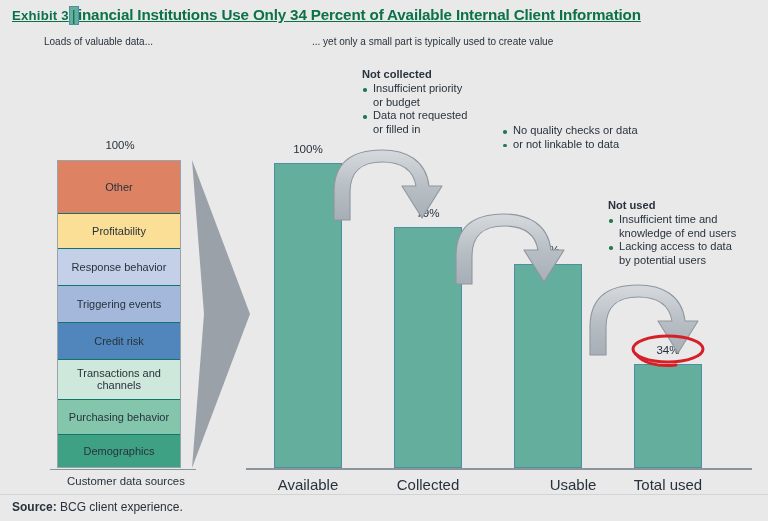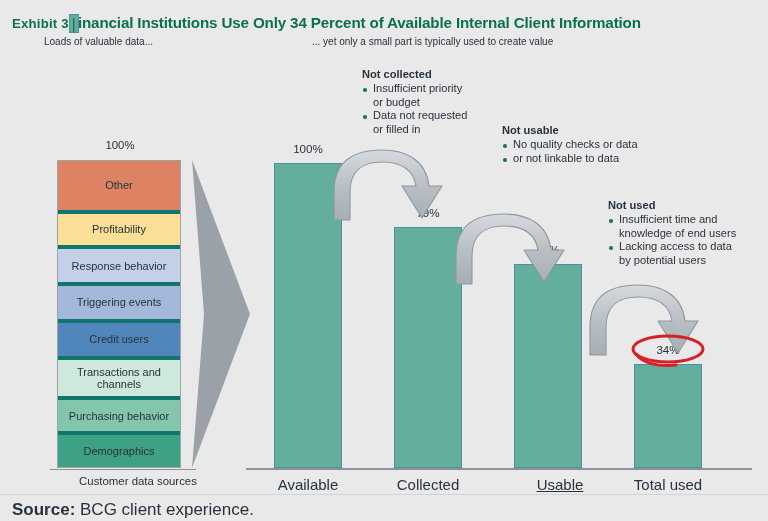--- a/index.html
+++ b/index.html
@@ -8,23 +8,23 @@
     background:#e9e9ea;
     font-family:"Liberation Sans","DejaVu Sans",sans-serif;
     color:#28323c;
     overflow:hidden;
     position:relative;
   }
   #root{position:absolute;inset:0;}
 
   
   .title{
-    position:absolute;left:12px;top:14px;width:748px;
+    position:absolute;left:12px;top:6px;width:748px;
     font-size:15.2px;font-weight:bold;color:#0b7148;
-    letter-spacing:-0.15px;white-space:nowrap;
+    letter-spacing:-0.15px;white-space:nowrap;text-decoration:underline;
   }
   .title .ex{font-size:13.2px;letter-spacing:0.2px;}
   .title .bar{color:#0b7148;font-weight:normal;padding:0 2px;}
 
   .subhead{
     position:absolute;font-size:10px;color:#28323c;font-weight:normal;
   }
   .sub-left{left:44px;top:36px;}
   .sub-right{left:312px;top:36px;}
 
@@ -34,28 +34,28 @@
     text-align:center;font-size:11.4px;color:#28323c;
   }
   .stack{
     position:absolute;left:57px;top:160px;width:124px;height:308px;
     display:flex;flex-direction:column;
     border:1px solid #9aa3ab;box-sizing:border-box;
   }
   .seg{
     flex:0 0 auto;display:flex;align-items:center;justify-content:center;
     text-align:center;font-size:11px;line-height:1.12;
-    border-bottom:4px solid #0f766e;box-sizing:border-box;color:#28323c;
+    border-bottom:1px solid #0f766e;box-sizing:border-box;color:#28323c;
   }
   .seg:last-child{border-bottom:none;}
   .stack-axis{
     position:absolute;left:50px;top:469px;width:146px;height:1px;background:#8b939b;
   }
   .stack-cat{
-    position:absolute;left:50px;top:475px;width:176px;text-align:center;
+    position:absolute;left:38px;top:475px;width:176px;text-align:center;
     font-size:11.4px;color:#28323c;
   }
 
   
   .big-arrow{position:absolute;left:186px;top:160px;width:72px;height:308px;}
   .plot-axis{
     position:absolute;left:246px;top:468px;width:506px;height:1.5px;background:#8b939b;
   }
   .bar{
     position:absolute;background:#64ae9d;border:1px solid #4f8fa3;box-sizing:border-box;
@@ -76,21 +76,21 @@
     content:"";position:absolute;left:1px;top:6px;
     width:3.5px;height:3.5px;border-radius:50%;background:#1f7a4d;
   }
   .ann li .c{display:block;}
 
   
   .redring{position:absolute;}
 
   
   .footer{
-    position:absolute;left:12px;top:500px;font-size:17px;color:#28323c;
+    position:absolute;left:12px;top:500px;font-size:12px;color:#28323c;
   }
   .footer b{font-weight:bold;}
   .footdiv{position:absolute;left:0;top:494px;width:768px;height:1px;background:#d3d4d6;}
 </style>
 </head>
 <body>
 
 <div id="root">
 
   <div class="title">
@@ -108,21 +108,21 @@
       <div class="seg" style="background: rgb(251, 223, 150); height: 11.7%;">
         <span>Profitability</span>
       </div>
       <div class="seg" style="background: rgb(195, 208, 232); height: 12%;">
         <span>Response behavior</span>
       </div>
       <div class="seg" style="background: rgb(163, 184, 218); height: 12%;">
         <span>Triggering events</span>
       </div>
       <div class="seg" style="background: rgb(81, 134, 189); height: 12%;">
-        <span>Credit users</span>
+        <span>Credit risk</span>
       </div>
       <div class="seg" style="background: rgb(207, 232, 220); height: 13.3%;">
         <span>Transactions and channels</span>
       </div>
       <div class="seg" style="background: rgb(132, 198, 172); height: 11.4%;">
         <span>Purchasing behavior</span>
       </div>
       <div class="seg" style="background: rgb(63, 161, 132); height: 10.4%;">
         <span>Demographics</span>
       </div>
@@ -137,21 +137,21 @@
   <div class="plot-axis"></div>
   <div id="bars">
       <div class="bar" style="left: 274px; width: 68px; top: 163px; height: 305px; background: rgb(100, 174, 157); border-color: rgb(79, 143, 163);"></div>
       <div class="bar-val" style="left: 263px; top: 142px;">100%</div>
       <div class="bar-cat" style="left: 248px;">Available</div>
       <div class="bar" style="left: 394px; width: 68px; top: 227.05px; height: 240.95px; background: rgb(100, 174, 157); border-color: rgb(79, 143, 163);"></div>
       <div class="bar-val" style="left: 383px; top: 206.05px;">79%</div>
       <div class="bar-cat" style="left: 368px;">Collected</div>
       <div class="bar" style="left: 514px; width: 68px; top: 263.65px; height: 204.35px; background: rgb(100, 174, 157); border-color: rgb(79, 143, 163);"></div>
       <div class="bar-val" style="left: 503px; top: 242.65px;">67%</div>
-      <div class="bar-cat" style="left: 500px; text-decoration: underline;">Usable</div>
+      <div class="bar-cat" style="left: 513px;">Usable</div>
       <div class="bar" style="left: 634px; width: 68px; top: 364.3px; height: 103.7px; background: rgb(100, 174, 157); border-color: rgb(79, 143, 163);"></div>
       <div class="bar-val" style="left: 623px; top: 343.3px;">34%</div>
       <div class="bar-cat" style="left: 608px;">Total used</div>
     </div>
 
   <svg style="position:absolute;left:330px;top:148px;width:132px;height:85px;" viewBox="0 0 132 85">
     <defs>
       <linearGradient id="ga1" x1="0" y1="0" x2="0" y2="1">
         <stop offset="0%" stop-color="#d6dade"></stop>
         <stop offset="55%" stop-color="#b6bdc3"></stop>
@@ -195,21 +195,20 @@
           <span class="c">Insufficient priority</span>
           <span class="c">or budget</span>
         </li>
         <li>
           <span class="c">Data not requested</span>
           <span class="c">or filled in</span>
         </li>
       </ul>
     </div>
   <div class="ann" id="ann1" style="left:502px;top:124px;width:200px;">
-      <span class="hd">Not usable</span>
       <ul>
         <li>
           <span class="c">No quality checks or data</span>
         </li>
         <li>
           <span class="c">or not linkable to data</span>
         </li>
       </ul>
     </div>
   <div class="ann" id="ann2" style="left:608px;top:199px;width:160px;">

